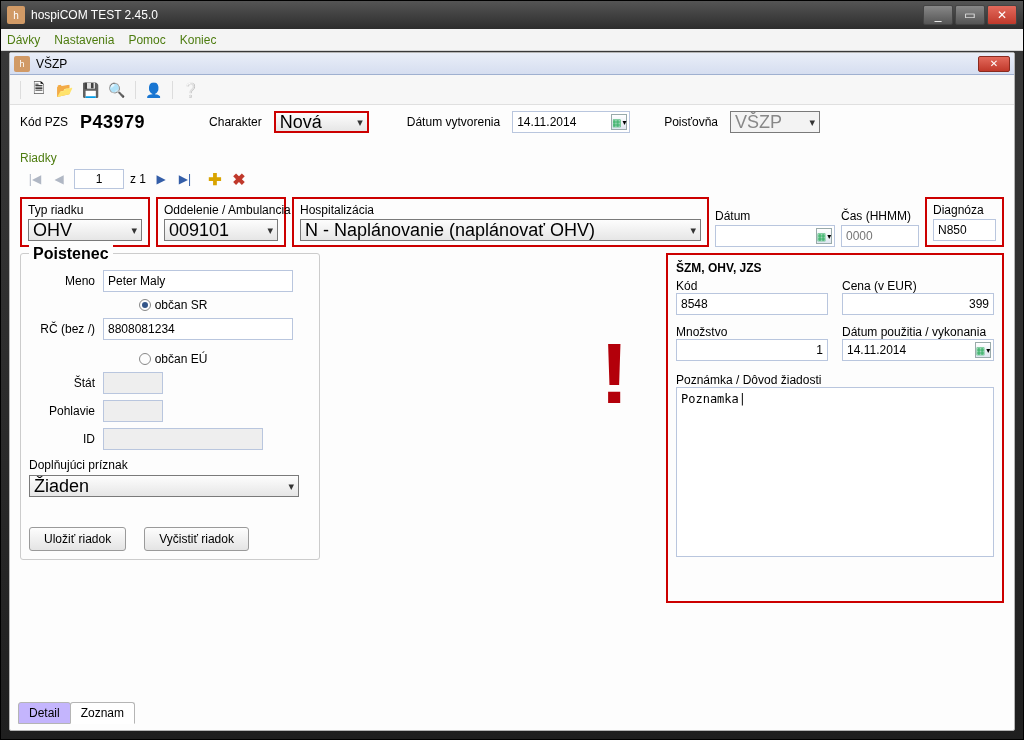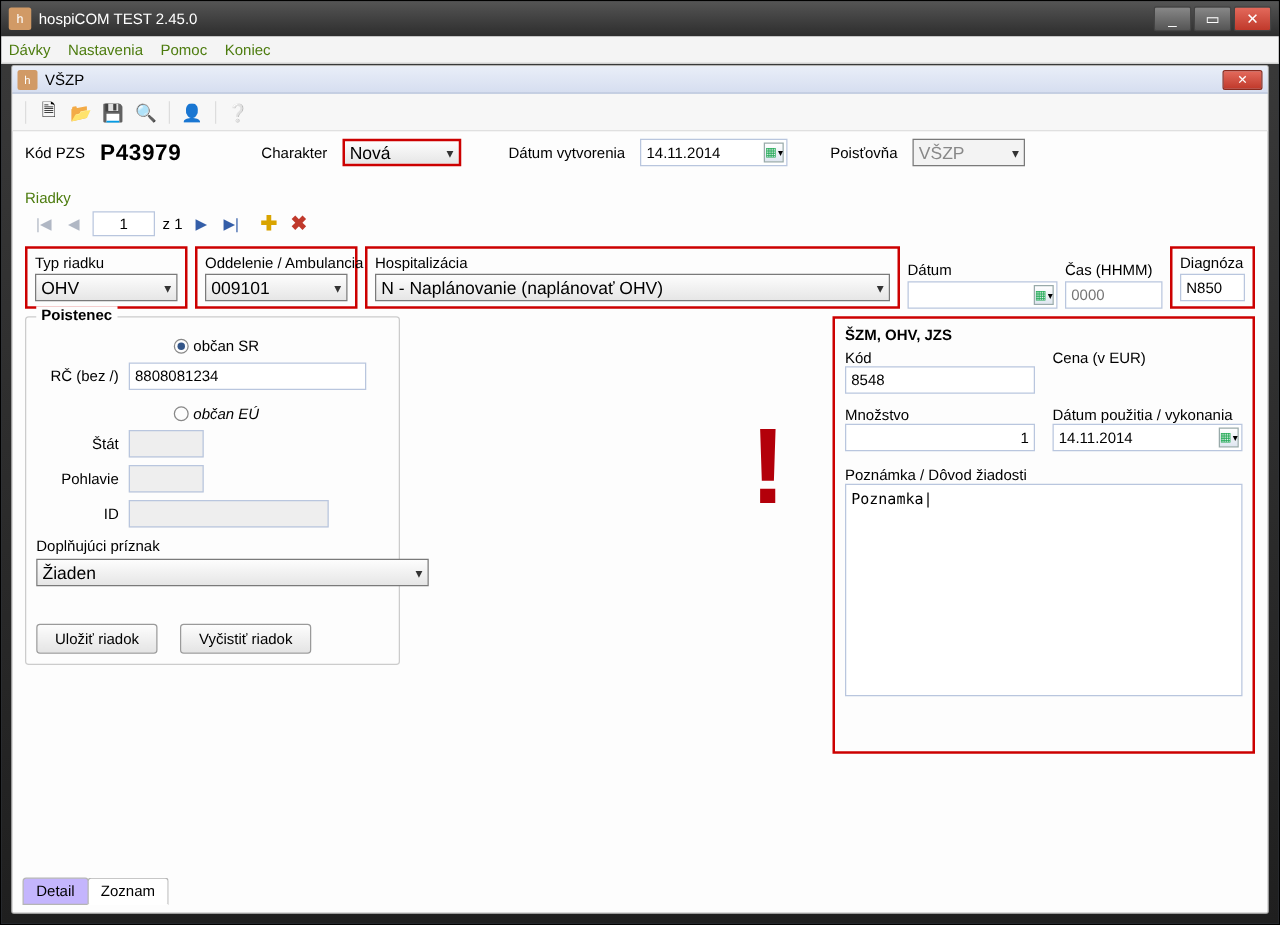--- a/index.html
+++ b/index.html
@@ -29,21 +29,21 @@
 
   
   .toolbar { height:30px; background:#f7f7f7; border-bottom:1px solid #e0e0e0; display:flex; align-items:center; padding:0 8px; gap:6px; }
   .toolbar .t-sep { width:1px; height:18px; background:#ddd; margin:0 2px; }
   .t-icon { width:20px; height:20px; display:flex; align-items:center; justify-content:center; font-size:14px; }
 
   
   .info-row { display:flex; align-items:center; padding:6px 10px 14px 10px; gap:12px; }
   .label { color:#000; font-size:12px; }
   .big-code { font-size:18px; font-weight:bold; letter-spacing:0.5px; }
-  .combo { height:22px; border:1px solid #7a7a7a; background:linear-gradient(#fdfdfd,#e6e6e6); display:flex; align-items:center; padding:0 4px; font-size:14px; position:relative; }
+  .combo { height:22px; border:1px solid #7a7a7a; background:linear-gradient(#fdfdfd,#e6e6e6); display:flex; align-items:center; padding:0 4px; font-size:18px; position:relative; }
   .combo::after { content:"▾"; position:absolute; right:4px; font-size:11px; color:#333; }
   .combo.disabled { color:#888; background:#f3f3f3; }
   .input-text { height:22px; border:1px solid #b9c6de; background:#fff; padding:0 4px; font-size:12px; }
   .date-picker { height:22px; border:1px solid #b9c6de; background:#fff; display:flex; align-items:center; padding:0 4px; font-size:12px; position:relative; min-width:100px; }
   .date-picker .dp-drop { position:absolute; right:2px; width:16px; height:16px; border:1px solid #9aa; background:linear-gradient(#fff,#dfe6f0); display:flex; align-items:center; justify-content:center; font-size:9px;}
   .date-picker .dp-drop::before { content:"▦"; font-size:10px; color:#2a5; margin-right:1px;}
   .date-picker .dp-drop::after { content:"▾"; font-size:8px; }
 
   .red-box { border:2px solid #cc0000; }
 
@@ -62,21 +62,21 @@
   .field-group { display:flex; flex-direction:column; gap:2px; }
   .field-group .fg-label { font-size:12px; white-space:nowrap; }
 
   
   .form-area { display:flex; padding:0 10px; gap:6px; }
   .left-panel { flex:0 0 640px; position:relative; }
   .right-panel { flex:1; }
 
   
   .fieldset { border:1px solid #ccc; border-radius:3px; padding:10px 8px 8px 8px; position:relative; }
-  .fieldset .legend { position:absolute; top:-9px; left:8px; background:#fdfdfd; padding:0 4px; font-weight:bold; font-size:12px; }
+  .fieldset .legend { position:absolute; top:-9px; left:8px; background:#fdfdfd; padding:0 4px; font-weight:bold; font-size:16px; }
   .form-row { display:flex; align-items:center; gap:8px; margin:6px 0; }
   .form-row label { width:66px; text-align:right; font-size:12px; }
   .radio { width:12px; height:12px; border:1px solid #888; border-radius:50%; display:inline-flex; align-items:center; justify-content:center; margin-right:4px;}
   .radio.checked::after { content:""; width:6px; height:6px; border-radius:50%; background:#358; display:block; }
   .radio-line { display:flex; align-items:center; font-size:12px; margin:6px 0 2px 6px;justify-content:center; }
   .input-dis { background:#eee; color:#888; }
 
   .btn { height:24px; border:1px solid #9a9a9a; background:linear-gradient(#fdfdfd,#e4e4e4); border-radius:3px; padding:0 14px; font-size:12px; display:inline-flex; align-items:center; }
 
   
@@ -194,60 +194,64 @@
         <span class="fg-label">Dátum</span>
         <div class="date-picker">
           <span></span>
           <span class="dp-drop"></span>
         </div>
       </div>
       <div class="field-group" style="width:78px;">
         <span class="fg-label">Čas (HHMM)</span>
         <input class="input-text placeholder" style="width: 100%;" placeholder="0000">
       </div>
-      <div class="field-group red-box" style="padding:4px 6px; width:68px;">
+      <div class="field-group red-box" style="padding:4px 6px; width:79px;">
         <span class="fg-label">Diagnóza</span>
         <input class="input-text" style="width: 100%;" value="N850">
       </div>
     </div>
 
     <div class="form-area">
       <div class="left-panel">
         <div class="fieldset" style="width:300px;">
           <span class="legend">Poistenec</span>
 
+          <div class="form-row">
+            <label>Meno</label>
+            <input class="input-text" style="width: 190px;" value="Peter Maly">
+          </div>
 
           <div class="radio-line">
             <span class="radio checked"></span>
             <span>občan SR</span>
           </div>
           <div class="form-row">
             <label>RČ (bez /)</label>
             <input class="input-text" style="width: 190px;" value="8808081234">
           </div>
 
-          <div class="radio-line" style="margin-top:12px;font-style:italic;">
+          <div class="radio-line" style="margin-top:12px;">
             <span class="radio"></span>
             <span>občan EÚ</span>
           </div>
           <div class="form-row">
             <label>Štát</label>
             <input class="input-text input-dis" style="width: 60px;">
           </div>
           <div class="form-row">
             <label>Pohlavie</label>
             <input class="input-text input-dis" style="width: 60px;">
           </div>
           <div class="form-row">
             <label>ID</label>
             <input class="input-text input-dis" style="width: 160px;">
           </div>
 
           <div style="margin-top:8px;" class="fg-label">Doplňujúci príznak</div>
-          <div class="combo" style="width:314px; margin-top:3px;">
+          <div class="combo" style="width:270px; margin-top:3px;">
               <span>Žiaden</span>
             </div>
 
           <div style="margin-top:30px; display:flex; gap:18px;">
             <div class="btn">Uložiť riadok</div>
             <div class="btn">Vyčistiť riadok</div>
           </div>
         </div>
 
         <div class="exclaim">!</div>
@@ -256,20 +260,21 @@
       <div class="right-panel">
         <div class="right-box">
           <div class="rb-title">ŠZM, OHV, JZS</div>
           <div class="rb-grid">
             <div>
               <div class="fg-label">Kód</div>
               <input class="input-text" style="width: 100%;" value="8548">
             </div>
             <div>
               <div class="fg-label">Cena (v EUR)</div>
+              <input class="input-text input-right" style="width: 100%;" value="399">
             </div>
             <div>
               <div class="fg-label" style="margin-top:6px;">Množstvo</div>
               <input class="input-text input-right" style="width: 100%;" value="1">
             </div>
             <div>
               <div class="fg-label" style="margin-top:6px;">Dátum použitia / vykonania</div>
               <div class="date-picker" style="width:100%">
                 <span>14.11.2014</span>
                 <span class="dp-drop"></span>

